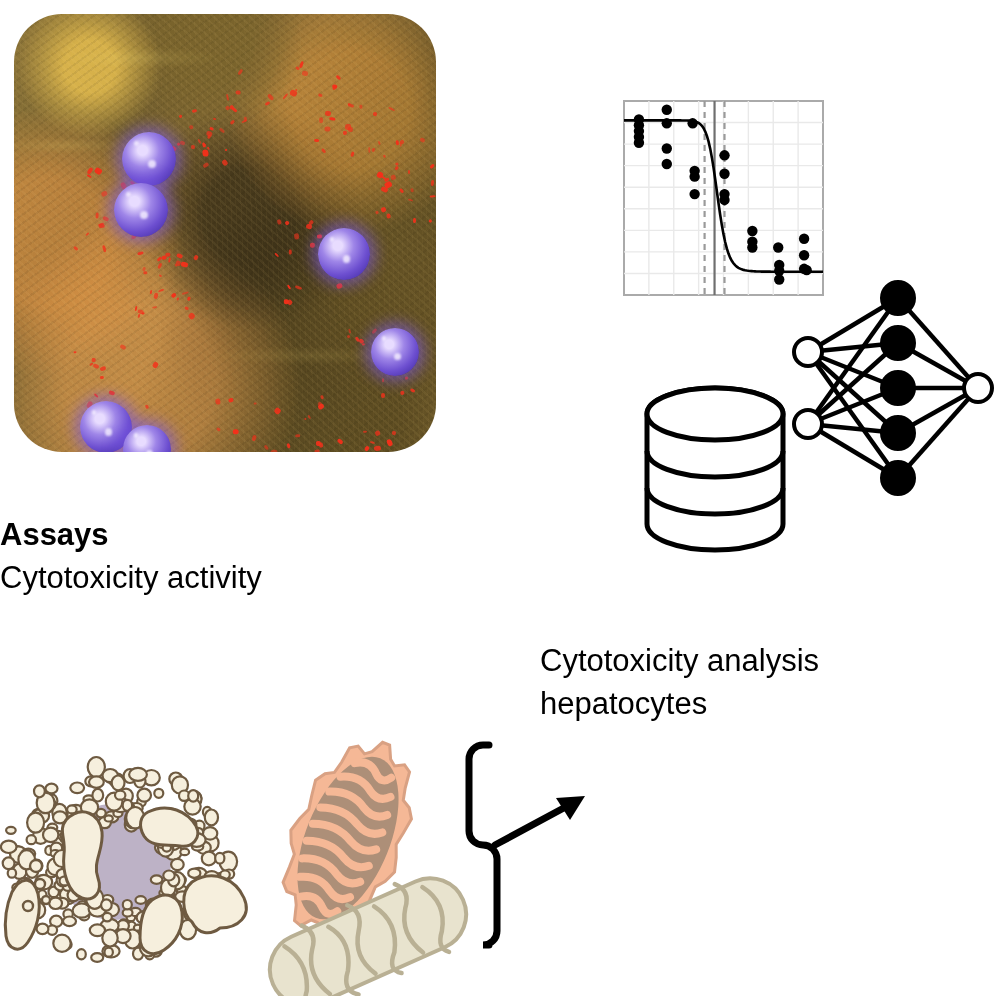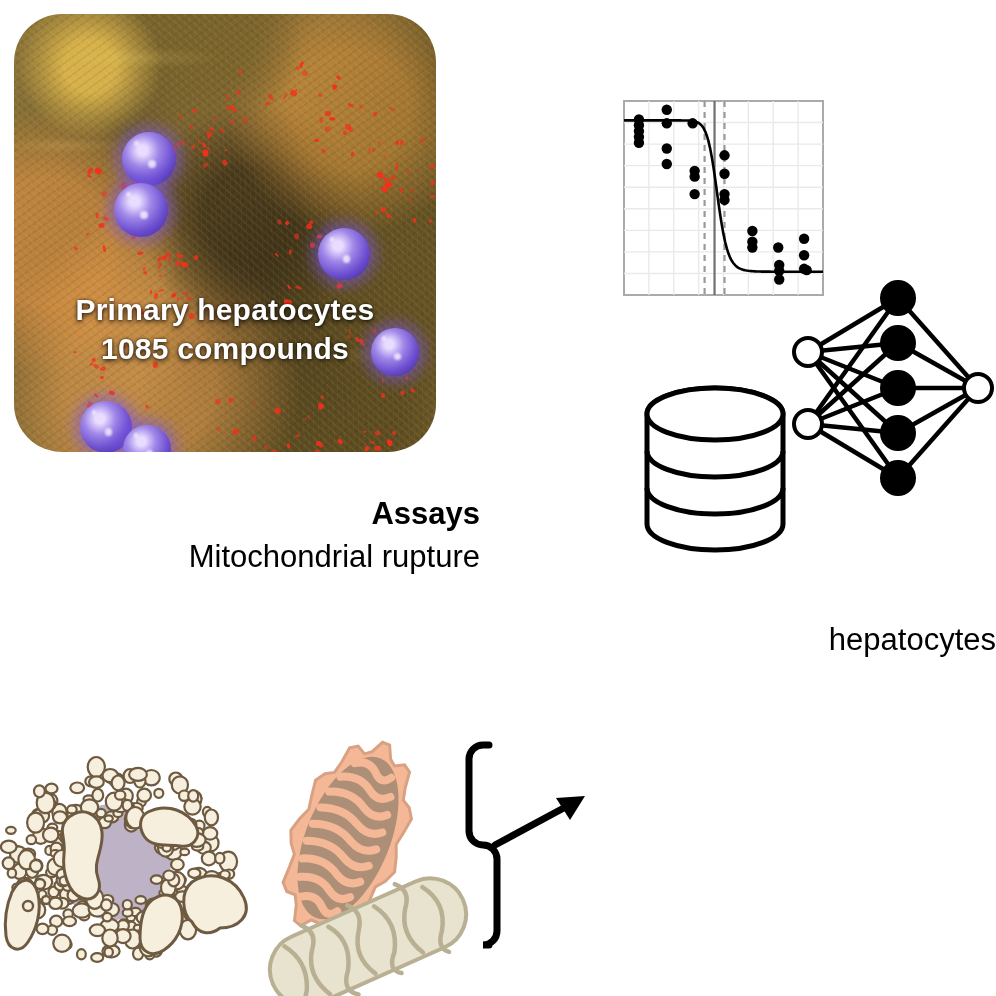--- a/index.html
+++ b/index.html
@@ -37,21 +37,21 @@
   .rd{position:absolute;background:#f4301a;border-radius:42%;}
   .nuc{position:absolute;border-radius:50%;
     background:radial-gradient(circle at 38% 34%, #e8dcff 0 10%, #9f86e8 34%, #6d4fd0 62%, #4b32ad 86%, rgba(60,38,150,.25) 100%);
     box-shadow:0 0 14px 6px rgba(120,86,230,.55);}
   .nuc .spec{position:absolute;border-radius:50%;background:#f3ecff;filter:blur(1.2px);}
   .micro-caption{position:absolute;left:0;right:0;top:276px;text-align:center;
     color:#fff;font-weight:bold;font-size:30px;line-height:39px;letter-spacing:.2px;
     text-shadow:0 2px 5px rgba(0,0,0,.72), 0 0 3px rgba(0,0,0,.6);}
 
   
-  .txt-block{position:absolute;text-align:right;}
+  .txt-block{position:absolute;text-align:left;margin-top:21px;}
   .txt-block .hd{font-weight:bold;font-size:31px;line-height:43px;color:#000;}
   .txt-block .ln{font-weight:normal;font-size:31px;line-height:43px;color:#000;}
   #assays-block{left:0;top:492px;width:480px;}
   #tasks-block{left:540px;top:618px;width:456px;}
 
   
   .ovl{position:absolute;left:0;top:0;width:996px;height:996px;pointer-events:none;}
 </style>
 </head>
 <body>
@@ -293,32 +293,29 @@
         </div>
         <div class="nuc" style="left: 66px; top: 387px; width: 52px; height: 52px;">
           <div class="spec" style="width: 4.68px; height: 4.68px; left: 11.7px; top: 9.1px; opacity: 0.85;"></div>
           <div class="spec" style="width: 7.8px; height: 7.8px; left: 24.7px; top: 27.3px; opacity: 0.85;"></div>
         </div>
         <div class="nuc" style="left: 109px; top: 411px; width: 48px; height: 48px;">
           <div class="spec" style="width: 4.32px; height: 4.32px; left: 10.8px; top: 8.4px; opacity: 0.85;"></div>
           <div class="spec" style="width: 7.2px; height: 7.2px; left: 22.8px; top: 25.2px; opacity: 0.85;"></div>
         </div>
       </div>
-    <div class="micro-caption">
-      <div>Primary hepatocytes</div>
-      <div>1085 compounds</div>
-    </div>
   </div>
 
   <div class="txt-block" id="assays-block">
     <div class="hd">Assays</div>
-    <div class="ln">Mitochondrial rupture</div>
+    <div class="ln">Cytotoxicity activity</div>
   </div>
 
   <div class="txt-block" id="tasks-block">
+    <div class="ln">Cytotoxicity analysis</div>
     <div class="ln">hepatocytes</div>
   </div>
 
   <svg class="ovl" viewBox="0 0 996 996">
 
     <g id="chart-group">
         <rect x="624" y="101" width="199" height="194" fill="#ffffff" stroke="#aaaaaa" stroke-width="2"></rect>
         <g stroke="#e9e9e9" stroke-width="1.4">
           <line x1="648.875" y1="101" x2="648.875" y2="295"></line>
           <line x1="673.75" y1="101" x2="673.75" y2="295"></line>

